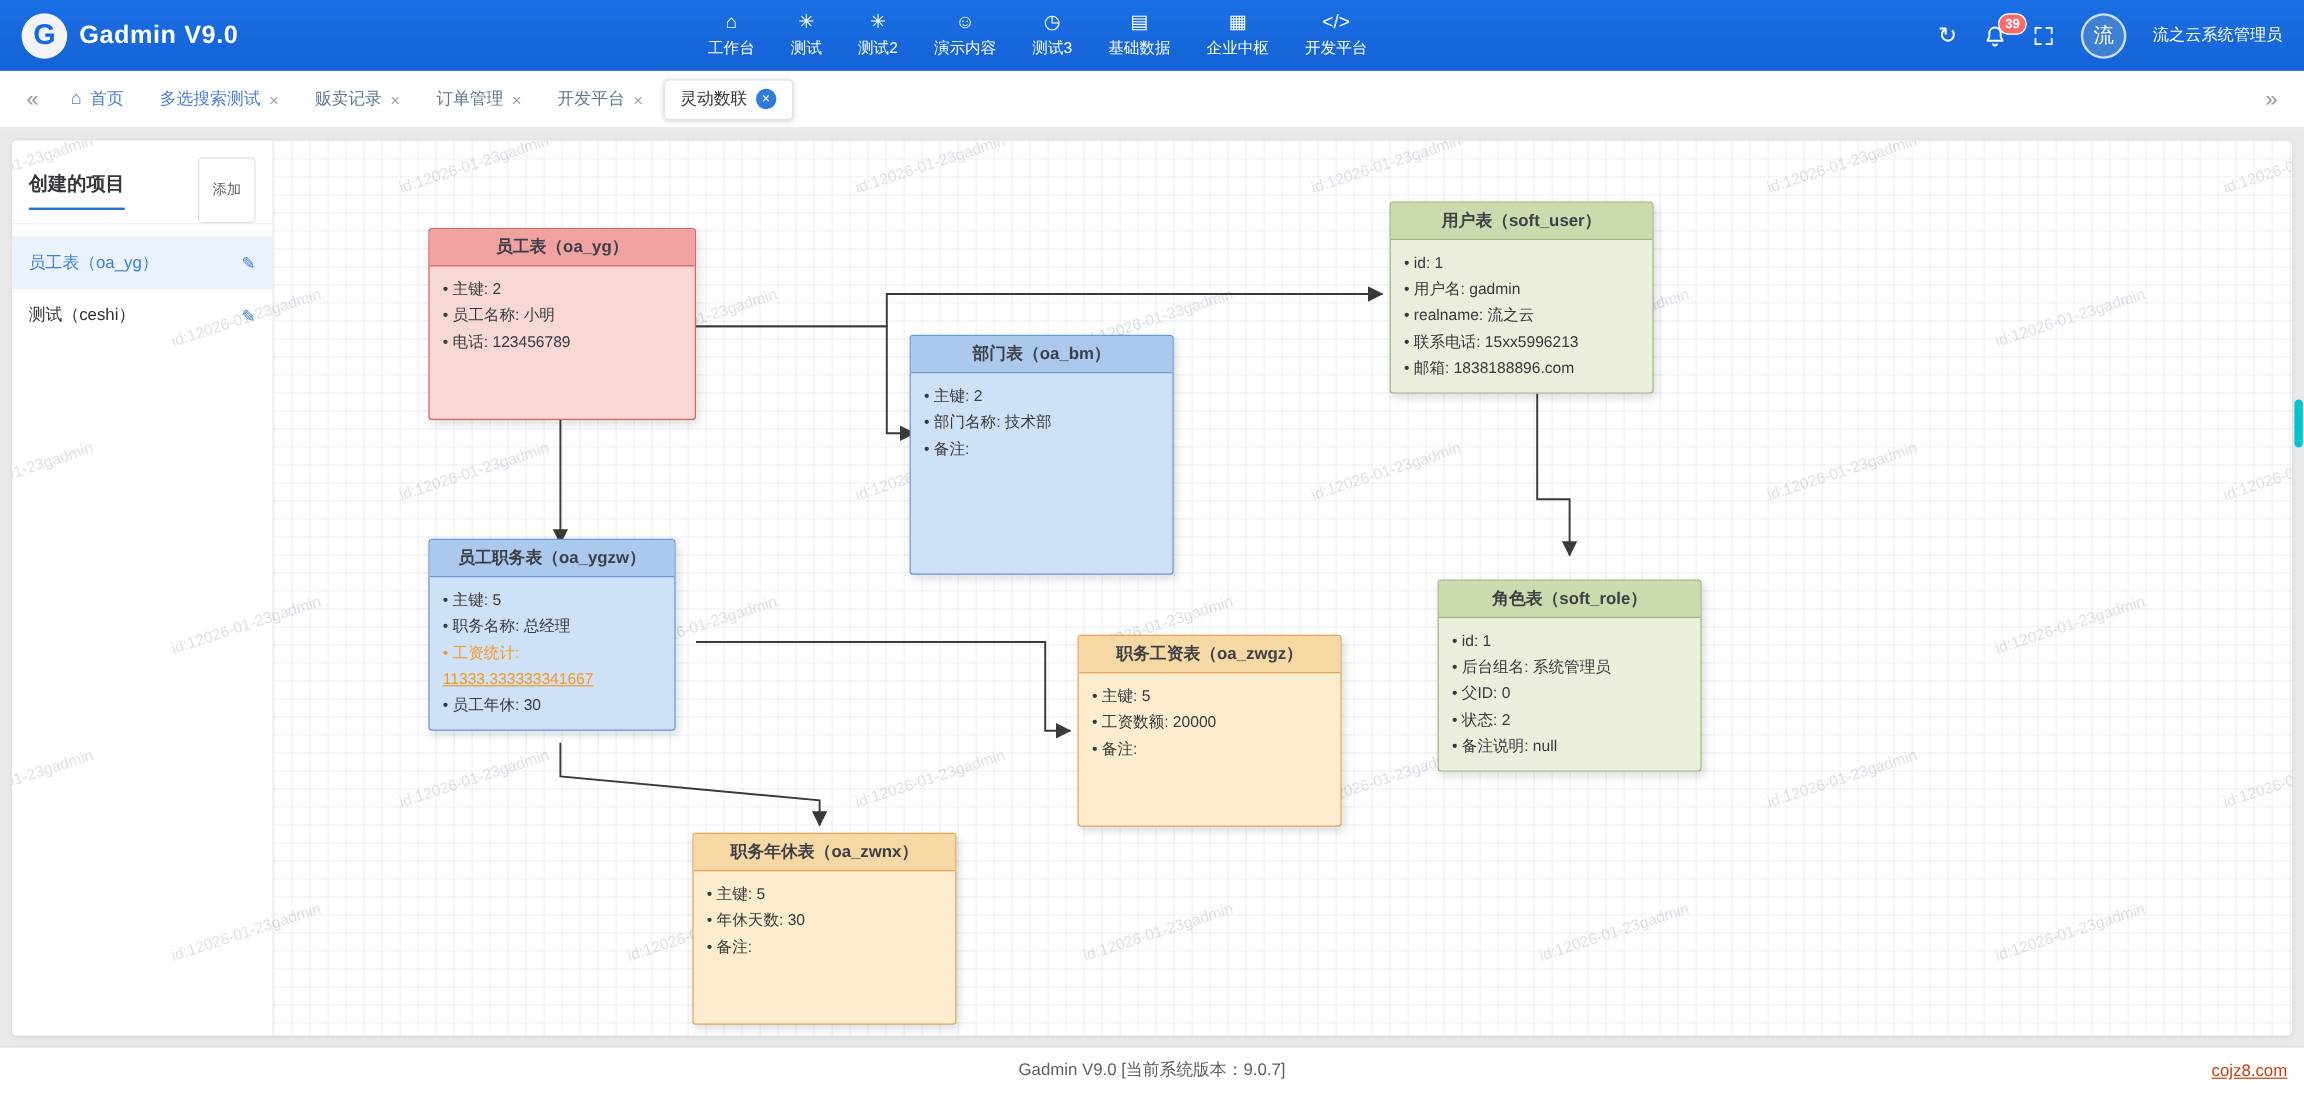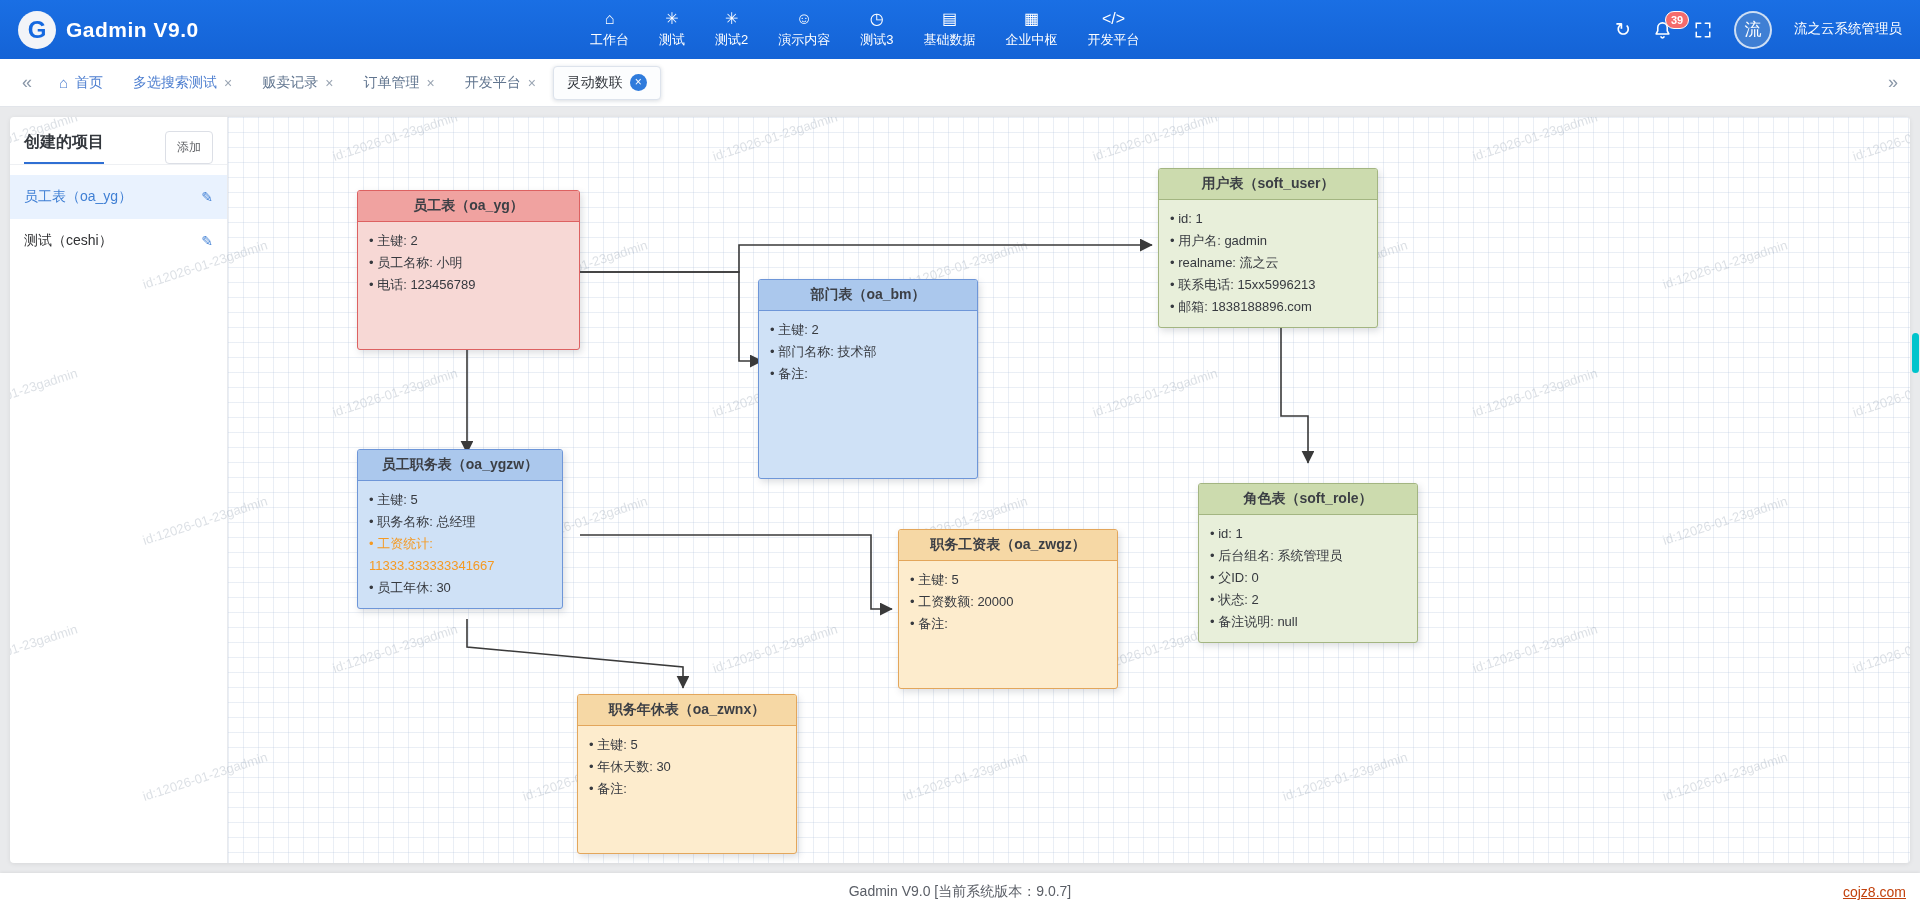--- a/index.html
+++ b/index.html
@@ -32,21 +32,21 @@
   .tab-close{font-size:14px;color:#9aa5b3;}
   .tab-close-active{width:17px;height:17px;border-radius:50%;background:#2f7bdc;color:#fff;font-size:12px;line-height:16px;text-align:center;}
 
   
   .main{position:absolute;top:117px;left:10px;right:10px;bottom:48px;background:#fff;border-radius:4px;box-shadow:0 1px 5px rgba(0,0,0,.08);display:flex;overflow:hidden;}
 
   .sidebar{width:218px;border-right:1px solid #e8eaee;padding-top:14px;flex:none;}
   .sidebar-head{display:flex;align-items:center;justify-content:space-between;padding:0 14px 0;border-bottom:1px solid #eef0f3;}
   .sidebar-title{font-size:16px;font-weight:bold;color:#33373d;padding-bottom:10px;position:relative;}
   .sidebar-title::after{content:"";position:absolute;left:0;bottom:-1px;width:100%;height:2px;background:#2f6fd3;}
-  .add-btn{font-size:12px;color:#606266;border:1px solid #dcdfe6;border-radius:4px;padding:7px 11px;background:#fff;cursor:pointer;}
+  .add-btn{font-size:12px;color:#606266;border:1px solid #dcdfe6;border-radius:4px;padding:18px 11px;background:#fff;cursor:pointer;}
   .sidebar-list{padding-top:10px;}
   .sidebar-item{display:flex;justify-content:space-between;align-items:center;padding:13px 14px;font-size:14px;color:#303133;cursor:pointer;}
   .sidebar-item.selected{background:#e9f2fe;color:#3f7fd4;}
   .pencil{color:#3f7fd4;font-size:14px;}
 
   .canvas{flex:1;position:relative;overflow:hidden;
     background-image:linear-gradient(rgba(185,200,222,.30) 1px,transparent 1px),
                      linear-gradient(90deg,rgba(185,200,222,.30) 1px,transparent 1px);
     background-size:15px 15px;}
   .conn{position:absolute;inset:0;width:100%;height:100%;z-index:3;}
@@ -218,21 +218,21 @@
             <div class="field">• 联系电话: 15xx5996213</div>
             <div class="field">• 邮箱: 1838188896.com</div>
           </div>
         </div>
         <div class="entity" style="left: 129px; top: 332px; width: 206px; height: 160px; border-color: rgb(110, 150, 216); background: rgb(207, 225, 246);">
           <div class="entity-header" style="background: rgb(171, 200, 237); border-color: rgb(110, 150, 216);">员工职务表（oa_ygzw）</div>
           <div class="entity-body">
             <div class="field">• 主键: 5</div>
             <div class="field">• 职务名称: 总经理</div>
             <div class="field" style="color: rgb(245, 154, 35);">• 工资统计:</div>
-            <div class="field" style="color: rgb(245, 154, 35);">11333.333333341667</div>
+            <div class="field" style="color: rgb(245, 154, 35); text-decoration: underline;">11333.333333341667</div>
             <div class="field">• 员工年休: 30</div>
           </div>
         </div>
         <div class="entity" style="left: 670px; top: 412px; width: 220px; height: 160px; border-color: rgb(227, 166, 91); background: rgb(253, 236, 205);">
           <div class="entity-header" style="background: rgb(246, 216, 165); border-color: rgb(227, 166, 91);">职务工资表（oa_zwgz）</div>
           <div class="entity-body">
             <div class="field">• 主键: 5</div>
             <div class="field">• 工资数额: 20000</div>
             <div class="field">• 备注:</div>
           </div>

